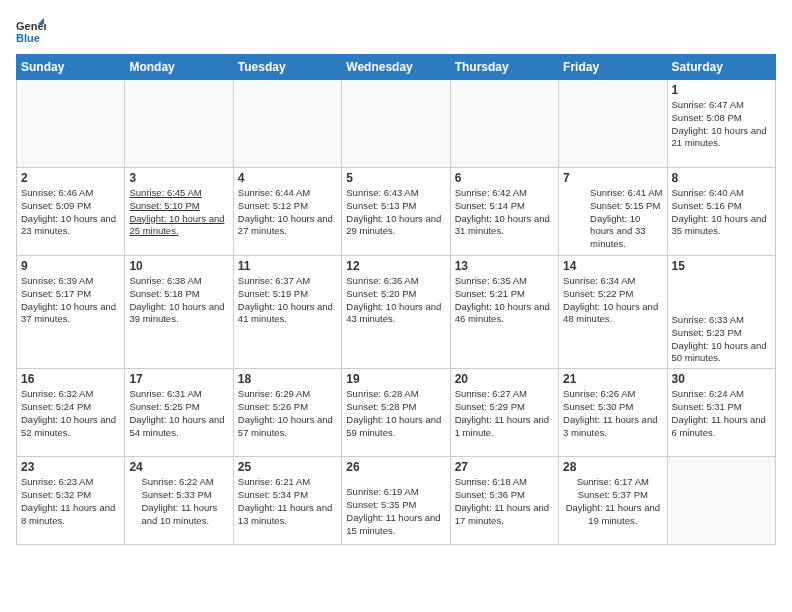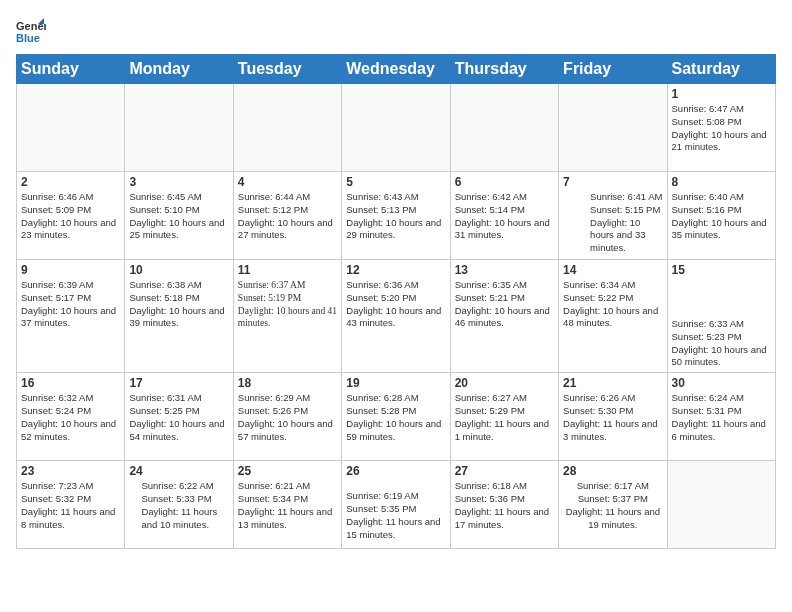--- a/index.html
+++ b/index.html
@@ -38,21 +38,21 @@
       color: #555;
     }
     table {
       width: 100%;
       border-collapse: collapse;
       table-layout: fixed;
     }
     thead th {
       background: #2c7abf;
       color: #fff;
-      font-size: 16px;
+      font-size: 12px;
       font-weight: bold;
       padding: 5px 4px;
       text-align: left;
       border: 1px solid #2c7abf;
     }
     tbody td {
       border: 1px solid #ccc;
       vertical-align: top;
       padding: 3px 4px;
       height: 88px;
@@ -119,21 +119,21 @@
       </tr>
       <tr>
         <td>
           <span class="day-number">2</span>
           <div class="day-info" style="white-space: pre-line;">Sunrise: 6:46 AM
 Sunset: 5:09 PM
 Daylight: 10 hours and 23 minutes.</div>
         </td>
         <td>
           <span class="day-number">3</span>
-          <div class="day-info" style="white-space: pre-line;">Sunrise: 6:45 AM
+          <div class="day-info" style="white-space: pre-line; text-decoration: underline;">Sunrise: 6:45 AM
 Sunset: 5:10 PM
 Daylight: 10 hours and 25 minutes.</div>
         </td>
         <td>
           <span class="day-number">4</span>
           <div class="day-info" style="white-space: pre-line;">Sunrise: 6:44 AM
 Sunset: 5:12 PM
 Daylight: 10 hours and 27 minutes.</div>
         </td>
         <td>
@@ -169,21 +169,21 @@
 Daylight: 10 hours and 37 minutes.</div>
         </td>
         <td>
           <span class="day-number">10</span>
           <div class="day-info" style="white-space: pre-line;">Sunrise: 6:38 AM
 Sunset: 5:18 PM
 Daylight: 10 hours and 39 minutes.</div>
         </td>
         <td>
           <span class="day-number">11</span>
-          <div class="day-info" style="white-space: pre-line; font-family: Liberation Serif, serif;">Sunrise: 6:37 AM
+          <div class="day-info" style="white-space: pre-line;">Sunrise: 6:37 AM
 Sunset: 5:19 PM
 Daylight: 10 hours and 41 minutes.</div>
         </td>
         <td>
           <span class="day-number">12</span>
           <div class="day-info" style="white-space: pre-line;">Sunrise: 6:36 AM
 Sunset: 5:20 PM
 Daylight: 10 hours and 43 minutes.</div>
         </td>
         <td>
@@ -245,21 +245,21 @@
         <td>
           <span class="day-number">30</span>
           <div class="day-info" style="white-space: pre-line;">Sunrise: 6:24 AM
 Sunset: 5:31 PM
 Daylight: 11 hours and 6 minutes.</div>
         </td>
       </tr>
       <tr>
         <td>
           <span class="day-number">23</span>
-          <div class="day-info" style="white-space: pre-line;">Sunrise: 7:23 AM
+          <div class="day-info" style="white-space: pre-line;">Sunrise: 6:23 AM
 Sunset: 5:32 PM
 Daylight: 11 hours and 8 minutes.</div>
         </td>
         <td>
           <span class="day-number">24</span>
           <div class="day-info" style="white-space: pre-line; margin-left: 12px;">Sunrise: 6:22 AM
 Sunset: 5:33 PM
 Daylight: 11 hours and 10 minutes.</div>
         </td>
         <td>

